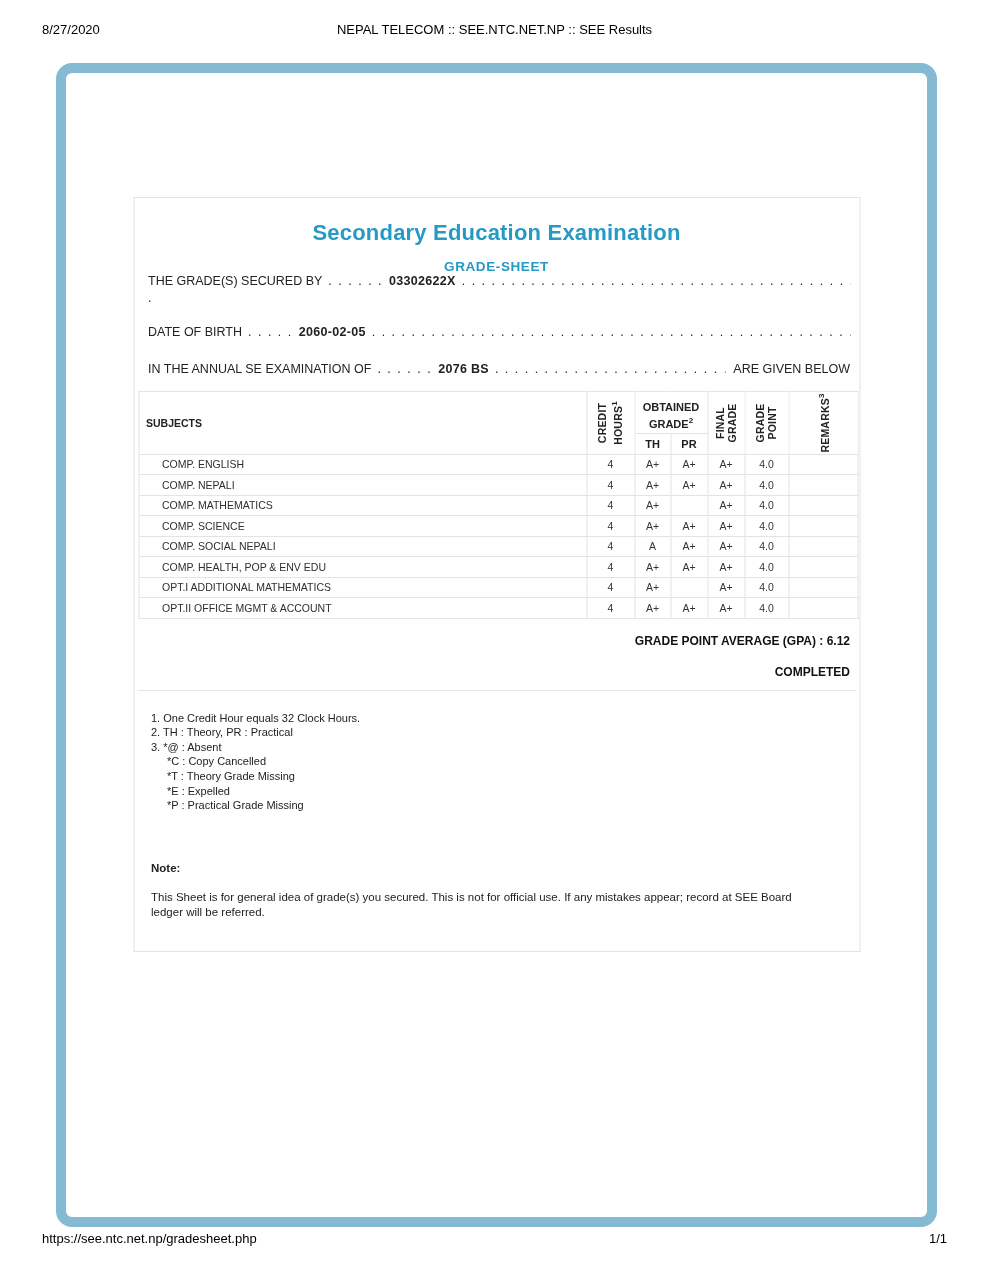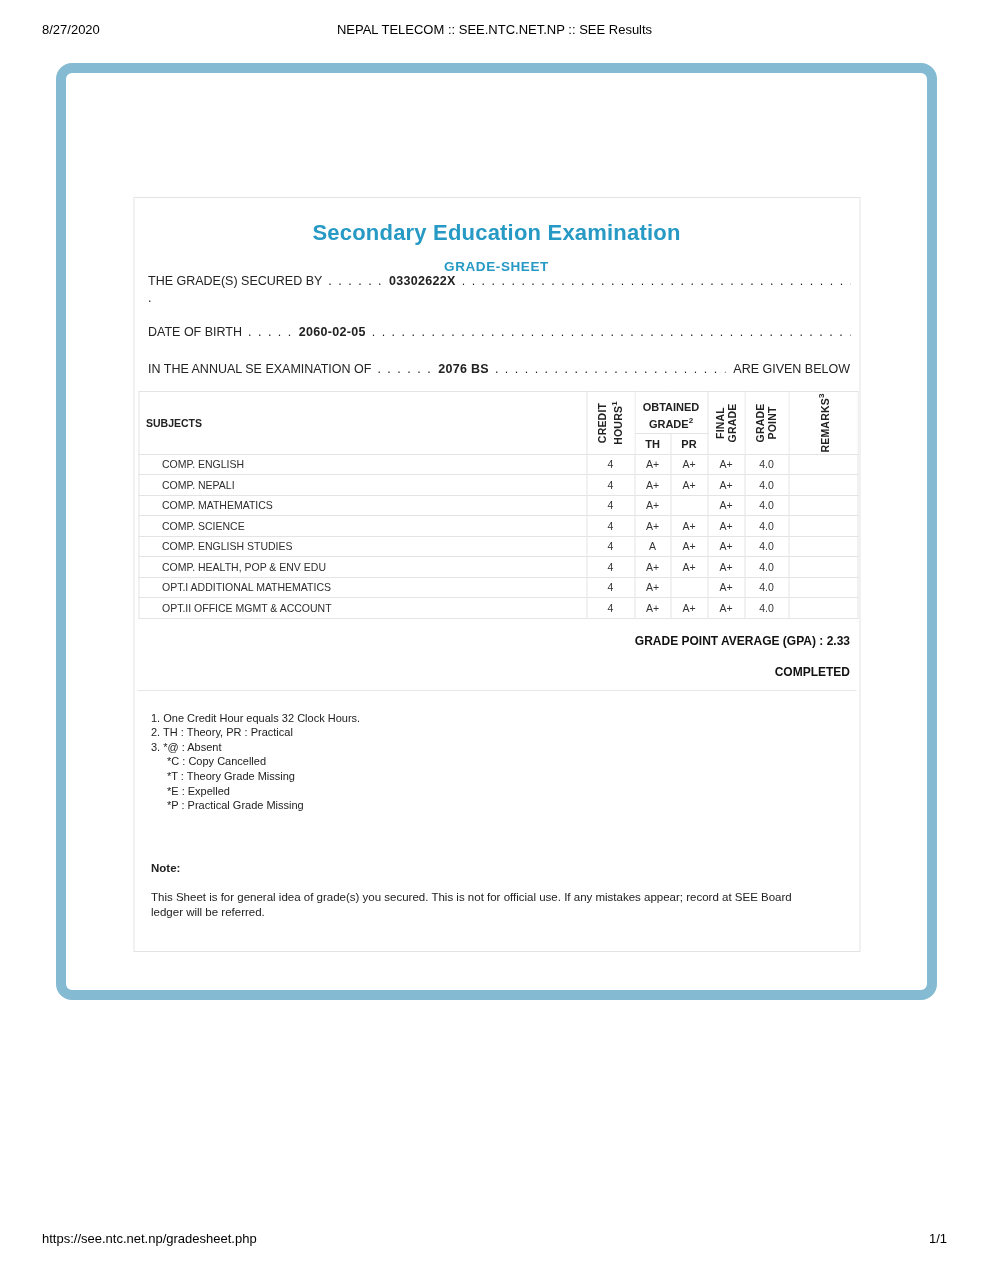--- a/index.html
+++ b/index.html
@@ -10,21 +10,21 @@
   }
 
   
   .print-header { position:absolute; top:22px; left:42px; right:42px; height:18px; font-size:13px; color:#000; }
   .ph-title { position:absolute; left:0; right:0; text-align:center; }
   .ph-date { position:absolute; left:0; top:0; }
   .print-footer { position:absolute; bottom:34px; left:42px; right:42px; display:flex; justify-content:space-between; font-size:13px; color:#000; }
 
   
   .frame {
-    position:absolute; top:63px; left:56px; width:881px; height:937px;
+    position:absolute; top:63px; left:56px; width:881px; height:1164px;
     border:10px solid #84bad2; border-radius:16px; background:#ffffff;
   }
 
   
   .card {
     position:absolute; top:124px; left:50%; transform:translateX(-50%);
     width:727px; height:755px; border:1px solid #e3e3e3; background:#fff;
     padding:14px 3px 0 3px;
   }
 
@@ -192,21 +192,21 @@
         <tr>
           <td class="subj">COMP. SCIENCE</td>
           <td>4</td>
           <td>A+</td>
           <td>A+</td>
           <td>A+</td>
           <td>4.0</td>
           <td></td>
         </tr>
         <tr>
-          <td class="subj">COMP. ENGLISH STUDIES</td>
+          <td class="subj">COMP. SOCIAL NEPALI</td>
           <td>4</td>
           <td>A</td>
           <td>A+</td>
           <td>A+</td>
           <td>4.0</td>
           <td></td>
         </tr>
         <tr>
           <td class="subj">COMP. HEALTH, POP &amp; ENV EDU</td>
           <td>4</td>
@@ -230,21 +230,21 @@
           <td>4</td>
           <td>A+</td>
           <td>A+</td>
           <td>A+</td>
           <td>4.0</td>
           <td></td>
         </tr>
       </tbody>
     </table>
 
-    <div class="gpa-line">GRADE POINT AVERAGE (GPA) : 2.33</div>
+    <div class="gpa-line">GRADE POINT AVERAGE (GPA) : 6.12</div>
     <div class="status-line">COMPLETED</div>
     <div class="divider"></div>
 
     <div class="footnotes">
       <div>1. One Credit Hour equals 32 Clock Hours.</div>
       <div>2. TH : Theory, PR : Practical</div>
       <div>3. *@ : Absent</div>
       <div class="indent">*C : Copy Cancelled</div>
       <div class="indent">*T : Theory Grade Missing</div>
       <div class="indent">*E : Expelled</div>

